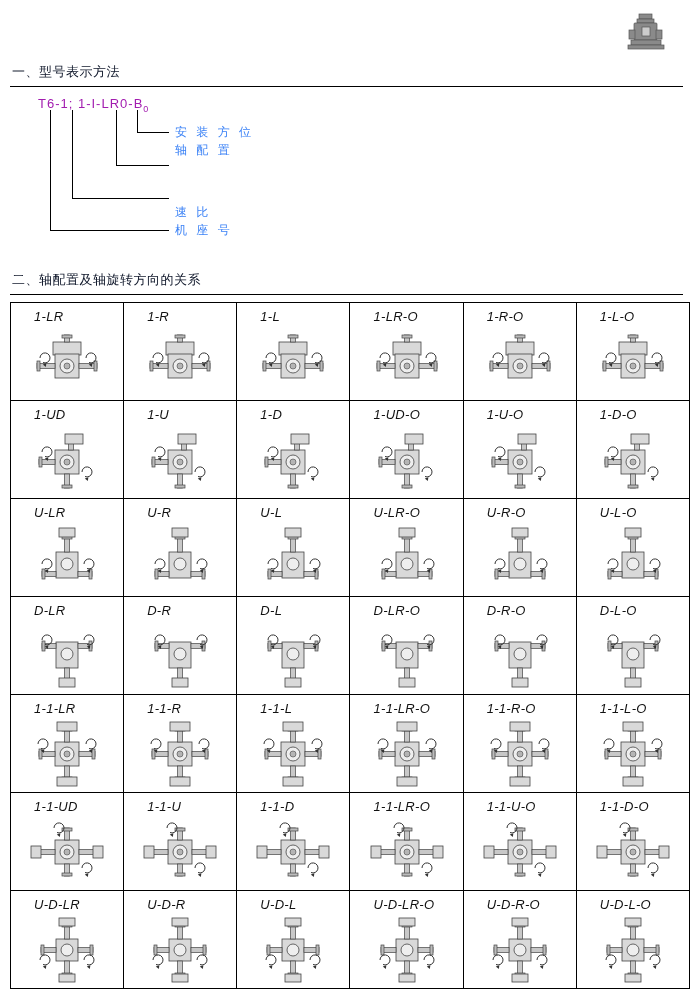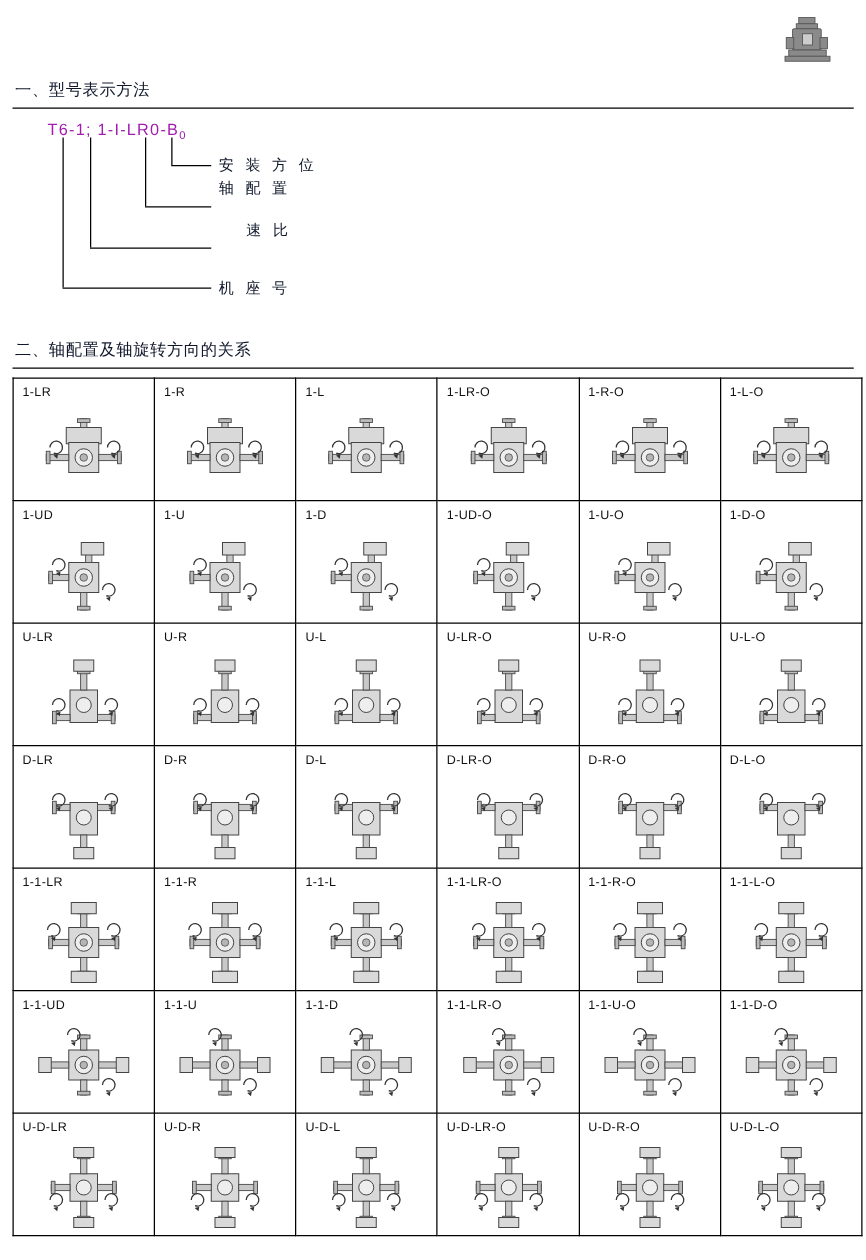--- a/index.html
+++ b/index.html
@@ -77,21 +77,21 @@
     position: absolute;
     background: #000;
   }
   .leader-v { width: 1px; }
   .leader-h { height: 1px; }
   .leader-label {
     position: absolute;
     font-size: 12px;
     letter-spacing: 3px;
     white-space: nowrap;
-    color: #0f172a;
+    color: #3b82f6;
   }
 
   
   .grid {
     position: absolute;
     left: 10px;
     top: 302px;
     width: 673px;
     border: 1px solid #000;
     border-collapse: collapse;
@@ -100,25 +100,26 @@
   .grid td {
     border: 1px solid #000;
     width: 112.16px;
     height: 97px;
     vertical-align: top;
     padding: 0;
     position: relative;
   }
   .cell-label {
     position: absolute;
-    left: 7px;
+    left: 23px;
     top: 6px;
-    font-size: 10px;
+    font-size: 13px;
     color: #111;
     letter-spacing: 0.3px;
+    font-style: italic;
   }
   .cell-art {
     position: absolute;
     left: 0;
     right: 0;
     top: 22px;
     bottom: 4px;
     display: flex;
     align-items: center;
     justify-content: center;
@@ -156,21 +157,21 @@
   <div class="leader leader-h" style="left:106px; top:73px; width:53px;"></div>
 
   <div class="leader leader-v" style="left:62px; top:18px; height:88px;"></div>
   <div class="leader leader-h" style="left:62px; top:106px; width:97px;"></div>
 
   <div class="leader leader-v" style="left:40px; top:18px; height:120px;"></div>
   <div class="leader leader-h" style="left:40px; top:138px; width:119px;"></div>
 
   <div class="leader-label" style="left:165px; top:32px;">安 装 方 位</div>
   <div class="leader-label" style="left:165px; top:50px;">轴 配 置</div>
-  <div class="leader-label" style="left:165px; top:84px;margin-left:22px;">速    比</div>
+  <div class="leader-label" style="left:165px; top:112px;">速    比</div>
   <div class="leader-label" style="left:165px; top:130px;text-align:right;">机 座 号</div>
 </div>
 
 <div class="section-title" id="sec2-title">二、轴配置及轴旋转方向的关系</div>
 <div class="rule" id="rule2"></div>
 
 <table class="grid">
   <tbody id="grid-body">
       <tr>
         <td>

